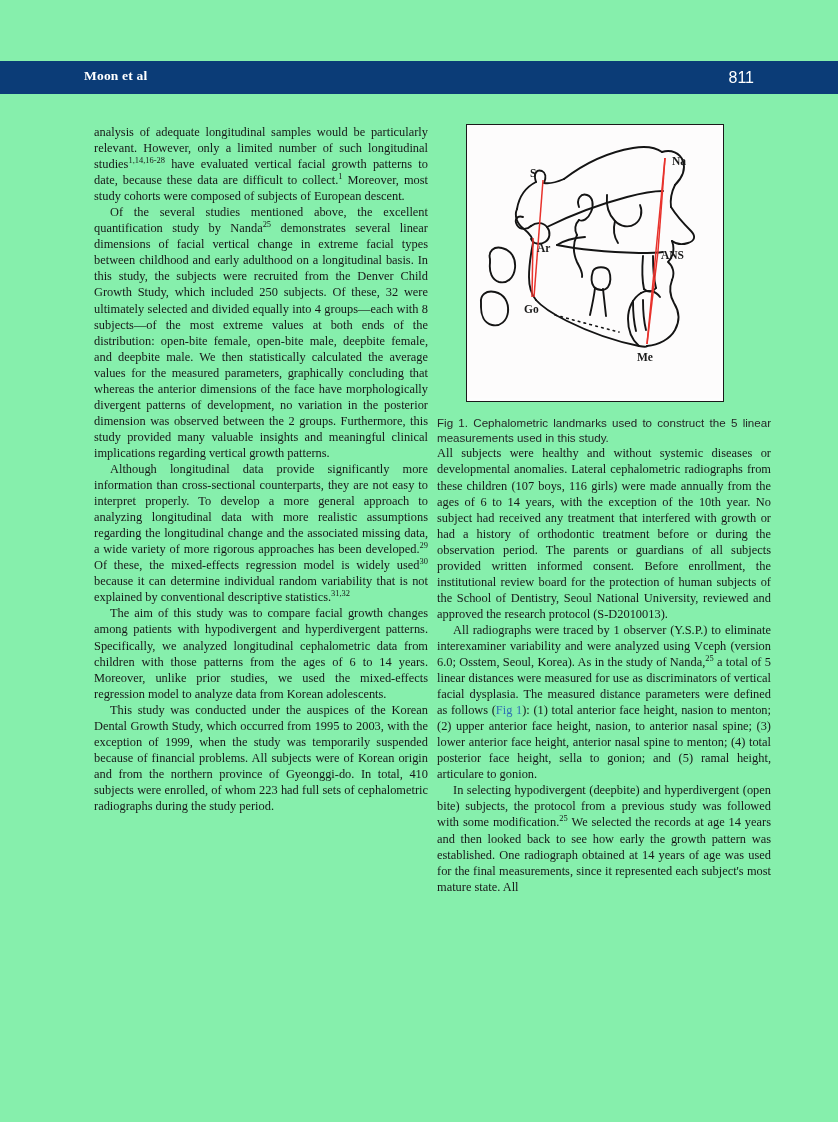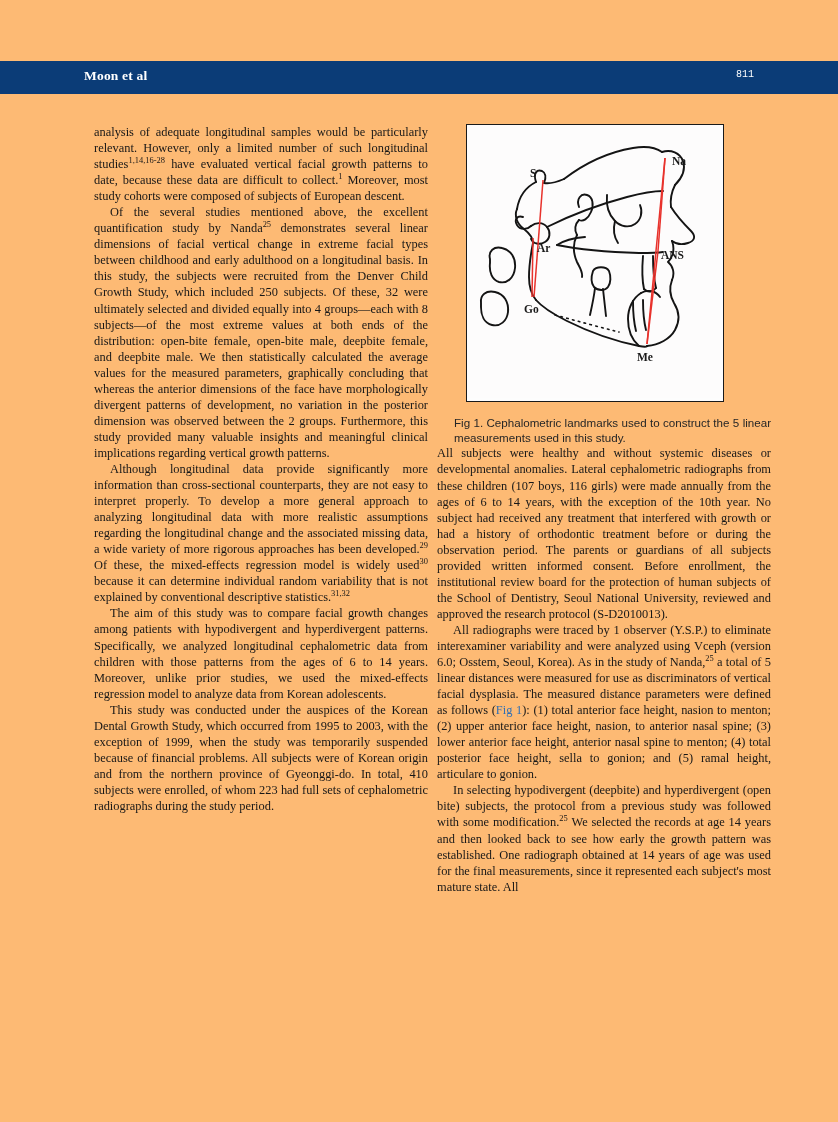--- a/index.html
+++ b/index.html
@@ -11,21 +11,21 @@
     height: 1122px;
     background: #ffffff;
     font-family: "Liberation Serif", serif;
     position: relative;
     overflow: hidden;
   }
 
   .page {
     position: absolute;
     inset: 0;
-    background: #fdba74;
+    background: #86efac;
   }
 
   
   .header-bar {
     position: absolute;
     left: 0;
     top: 61px;
     width: 838px;
     height: 33px;
     background: #0b3c77;
@@ -37,22 +37,22 @@
     top: 7px;
     font-family: "Liberation Serif", serif;
     font-size: 13.5px;
     font-weight: bold;
     letter-spacing: 0.2px;
   }
   .header-bar .head-page {
     position: absolute;
     right: 84px;
     top: 8px;
-    font-family: Liberation Mono, monospace;
-    font-size: 10px;
+    font-family: Liberation Sans, sans-serif;
+    font-size: 16px;
     font-weight: normal;
   }
 
   
   .col {
     position: absolute;
     top: 124px;
     width: 334px;
     font-size: 12.4px;
     line-height: 16.05px;
@@ -105,21 +105,20 @@
   .figure-box svg { display: block; }
 
   .fig-caption {
     margin-top: 13px;
     font-family: "Liberation Sans", sans-serif;
     font-size: 11.6px;
     line-height: 15.2px;
     color: #262626;
     text-align: justify;
     text-indent: 0;
-    margin-left: 17px;
   }
   .fig-caption .fignum { font-weight: normal; }
 
   .after-figure { }
 
   
   .footer-bar {
     position: absolute;
     left: 0;
     top: 1130px;

